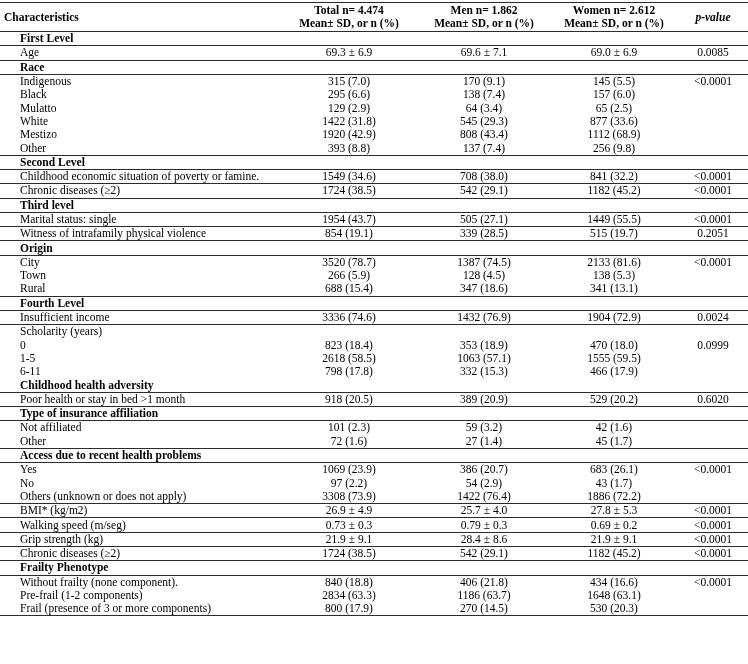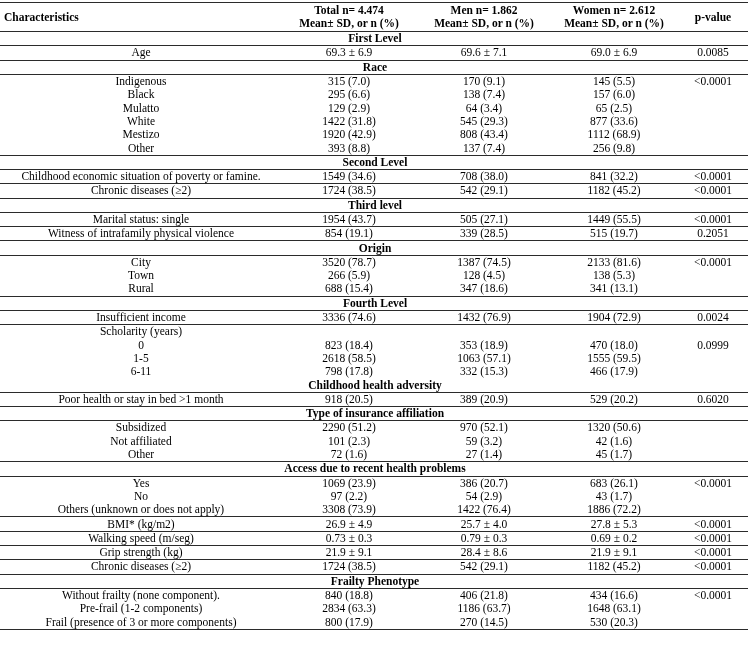--- a/index.html
+++ b/index.html
@@ -32,32 +32,33 @@
     text-align: center;
     vertical-align: middle;
     padding: 1px 2px;
     line-height: 13px;
   }
   th.char {
     text-align: left;
     padding-left: 4px;
   }
   th.pcol {
+    font-style: italic;
   }
   td {
     height: 13.3px;
     line-height: 13px;
     padding: 0 2px;
     vertical-align: middle;
     overflow: hidden;
     white-space: nowrap;
   }
   td.label {
-    text-align: center;
-    padding-left: 4px;
+    text-align: left;
+    padding-left: 20px;
   }
   td.section-label {
     font-weight: bold;
   }
   td.val, td.pval {
     text-align: center;
   }
   tr.line {
     border-bottom: 1px solid #2b2b2b;
   }
@@ -251,27 +252,20 @@
           <td class="label">Poor health or stay in bed &gt;1 month</td>
           <td class="val">918 (20.5)</td>
           <td class="val">389 (20.9)</td>
           <td class="val">529 (20.2)</td>
           <td class="pval">0.6020</td>
         </tr>
         <tr class="line">
           <td colspan="5" class="label section-label">Type of insurance affiliation</td>
         </tr>
         <tr>
-          <td class="label">Subsidized</td>
-          <td class="val">2290 (51.2)</td>
-          <td class="val">970 (52.1)</td>
-          <td class="val">1320 (50.6)</td>
-          <td class="pval"></td>
-        </tr>
-        <tr>
           <td class="label">Not affiliated</td>
           <td class="val">101 (2.3)</td>
           <td class="val">59 (3.2)</td>
           <td class="val">42 (1.6)</td>
           <td class="pval"></td>
         </tr>
         <tr class="line">
           <td class="label">Other</td>
           <td class="val">72 (1.6)</td>
           <td class="val">27 (1.4)</td>

